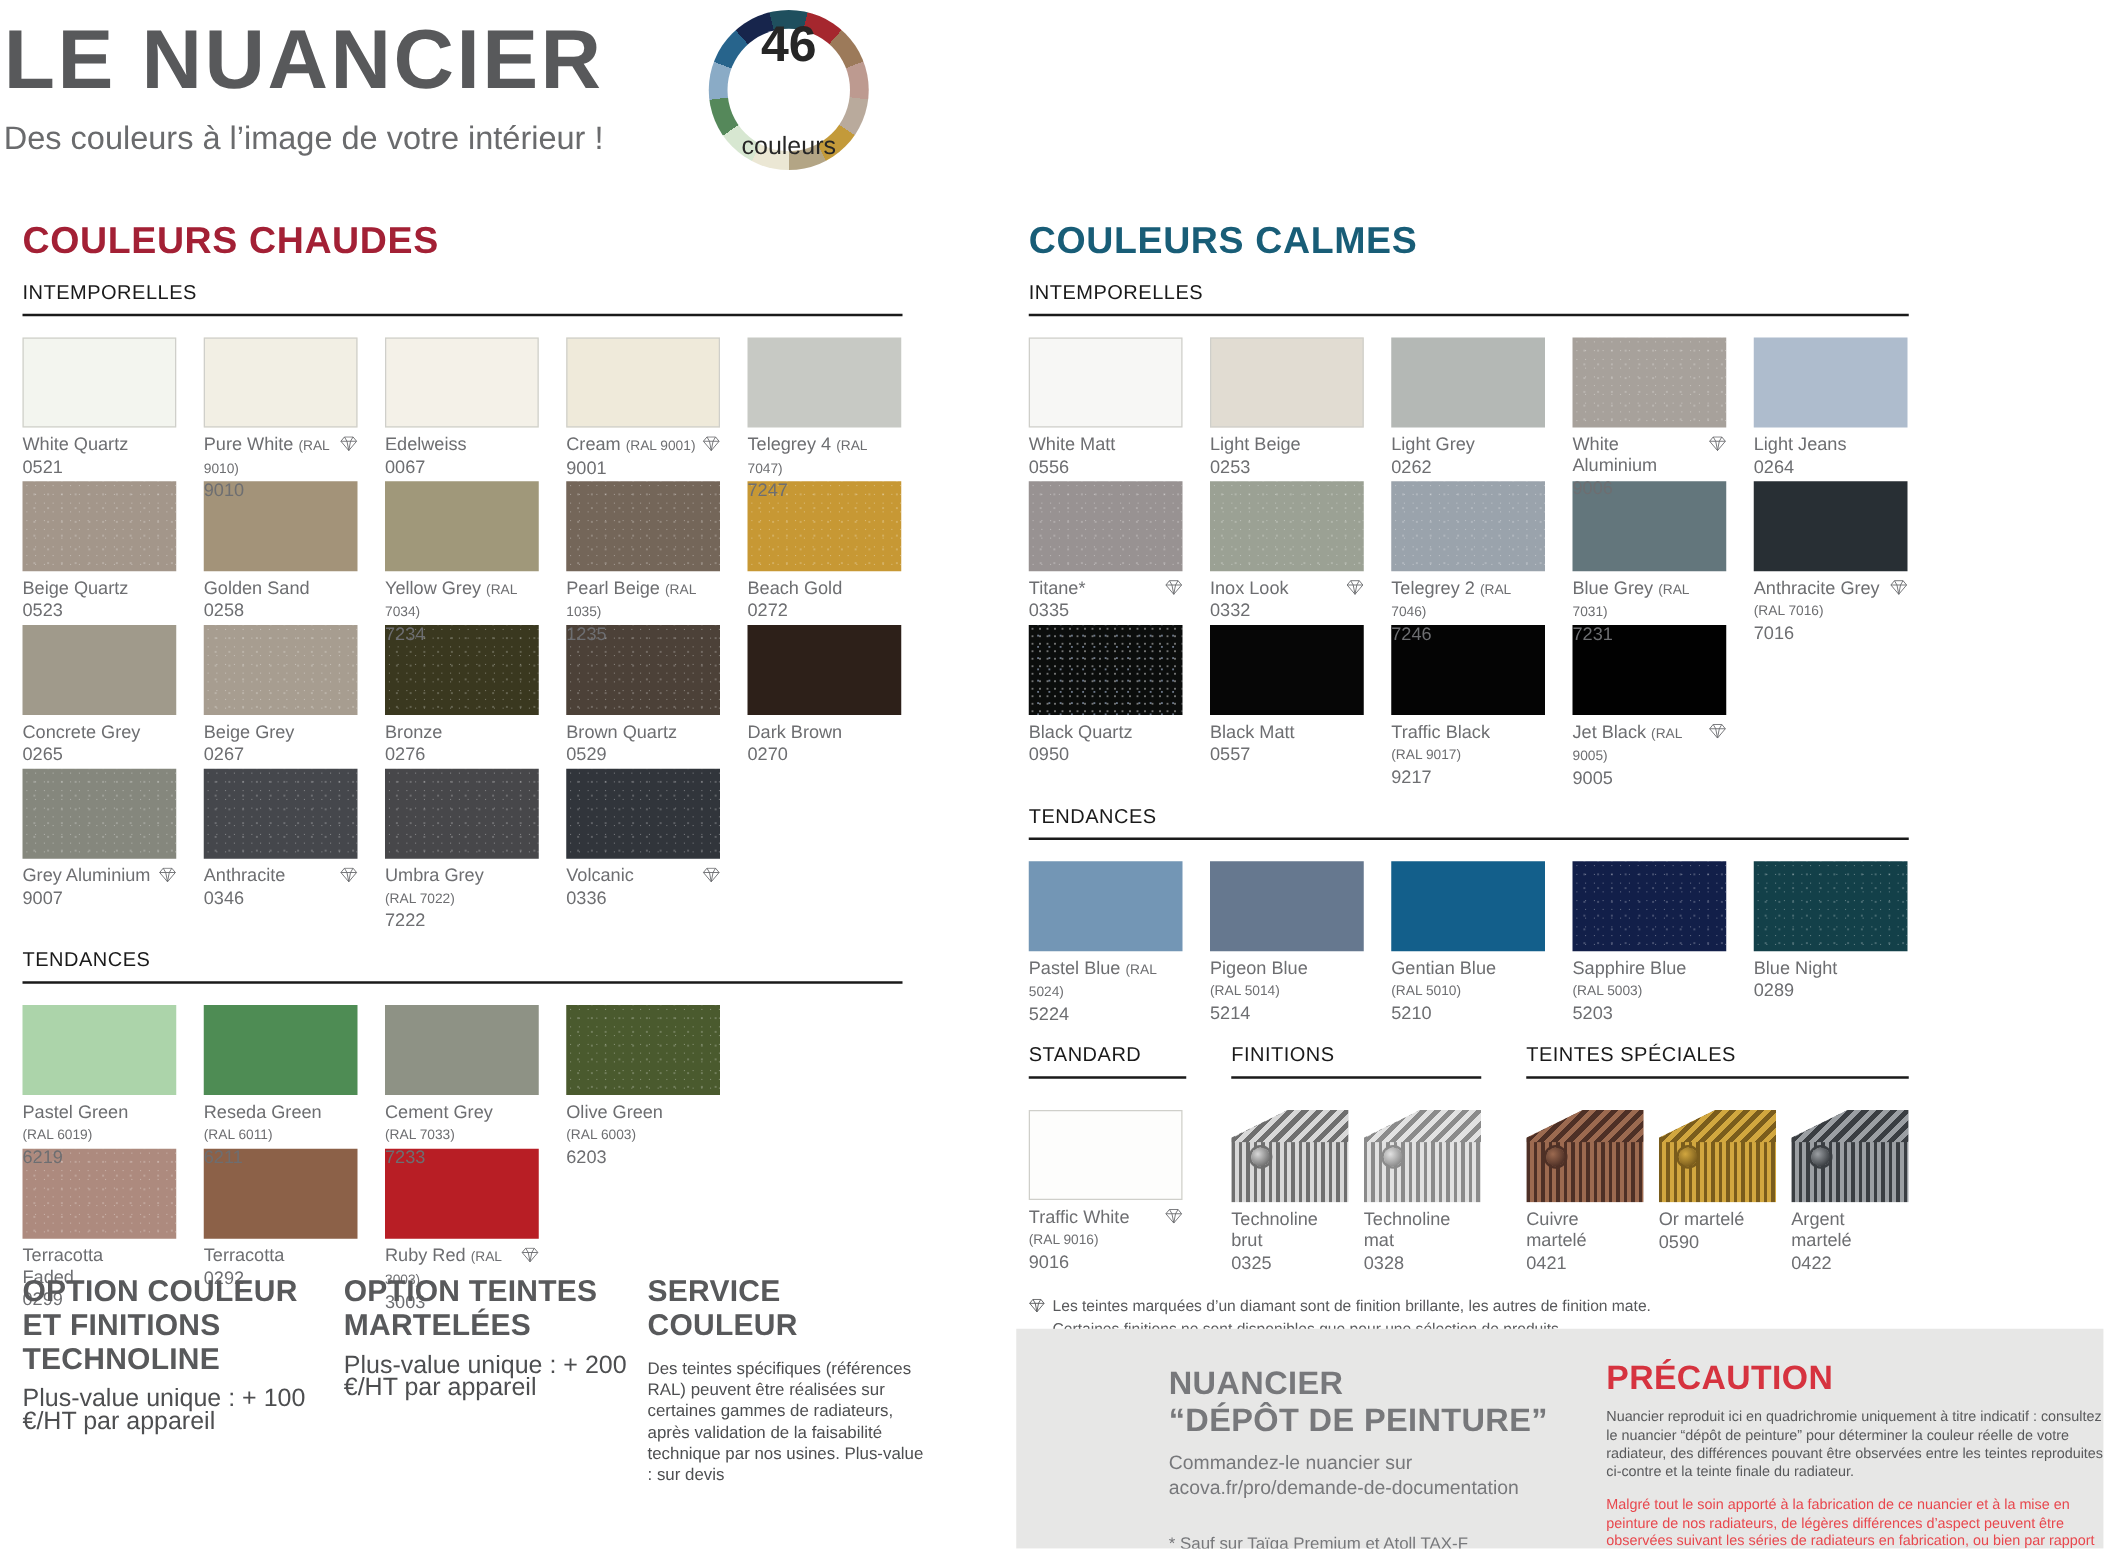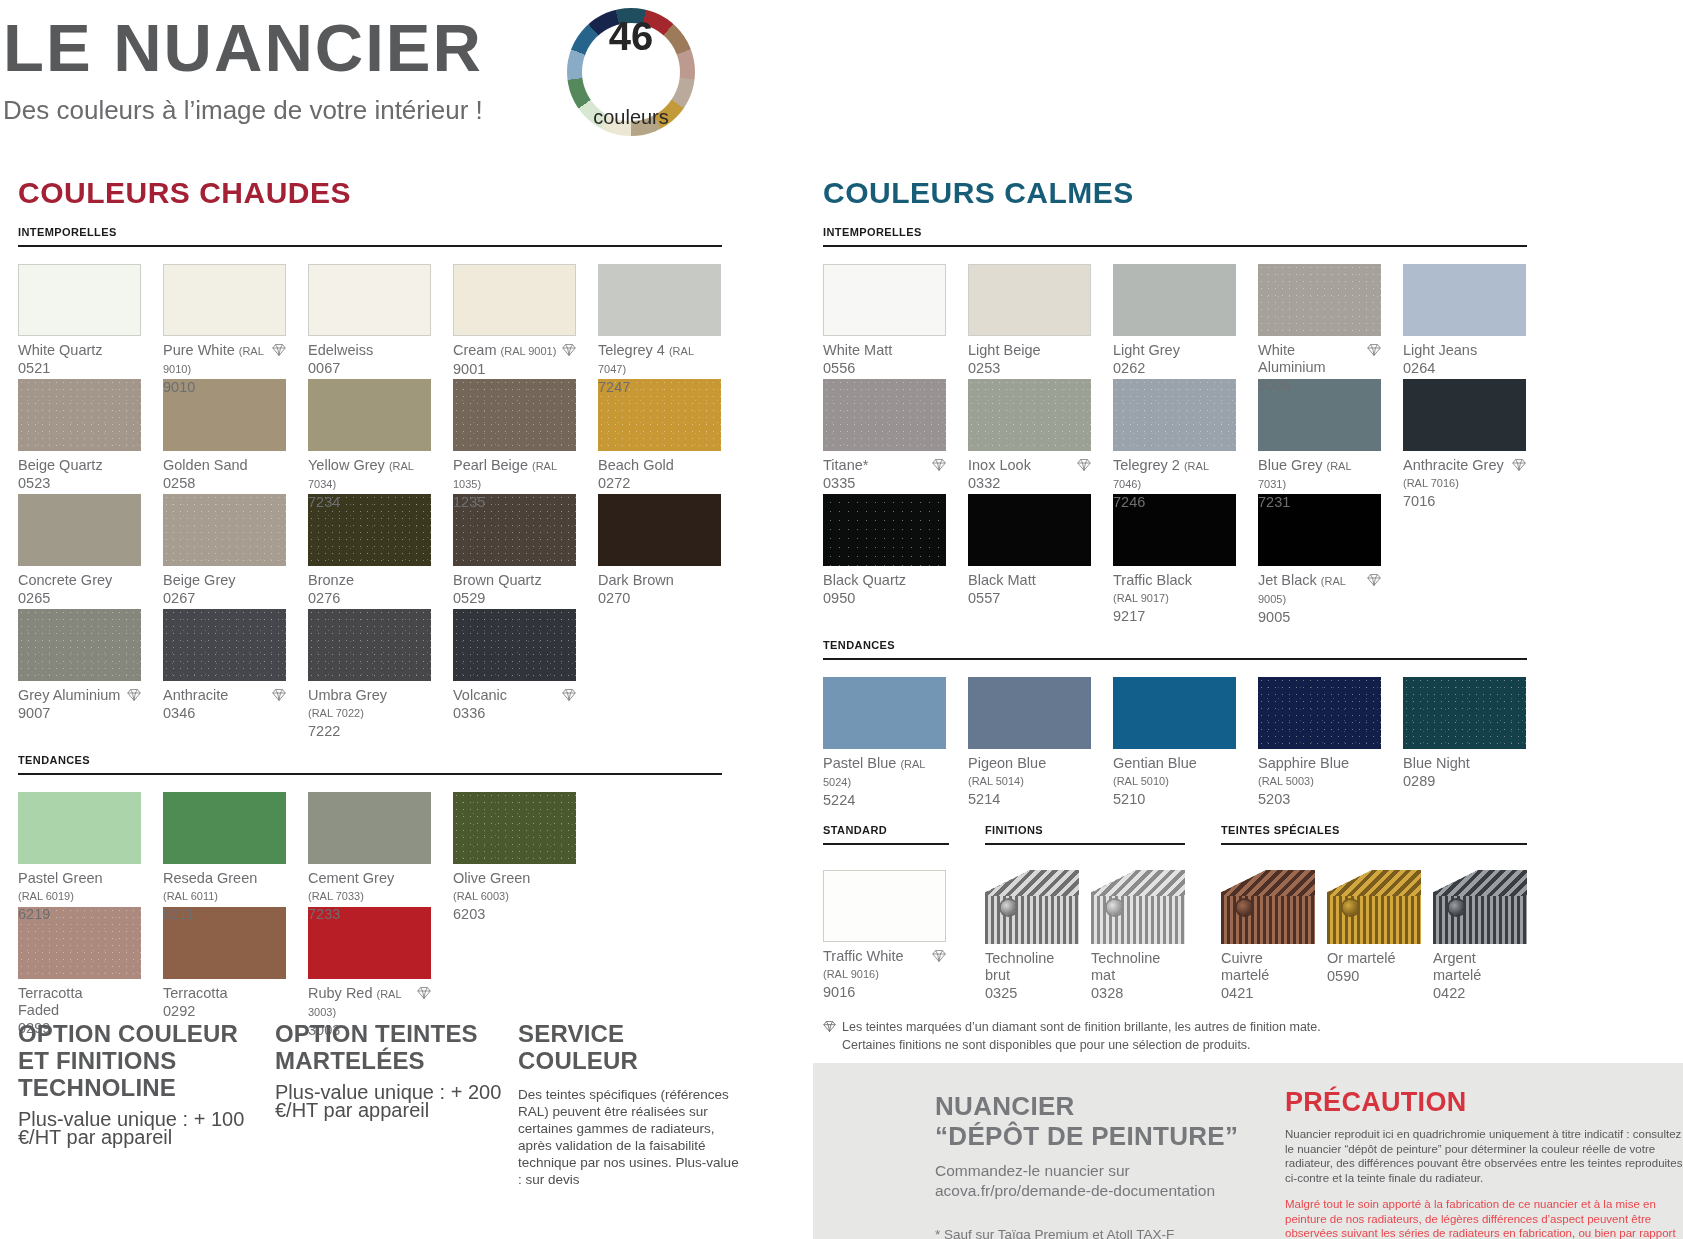--- a/index.html
+++ b/index.html
@@ -13,21 +13,21 @@
   .badge{position:absolute;left:567px;top:8px;width:128px;height:128px;border-radius:50%;}
   .badge .inner{position:absolute;left:15px;top:15px;width:98px;height:98px;border-radius:50%;
         background:#fff;display:flex;flex-direction:column;align-items:center;justify-content:center;gap:48px;}
   .badge .n{font-size:40px;font-weight:bold;color:#262626;line-height:1;}
   .badge .l{font-size:20px;color:#262626;margin-top:2px;}
 
   
   .col{position:absolute;top:176px;width:704px;}
   .col-left{left:18px;} .col-right{left:823px;}
   .col-title{margin:0 0 16px 0;font-size:30px;font-weight:bold;letter-spacing:.5px;}
-  .grp-label{font-size:11px;font-weight:bold;letter-spacing:.4px;color:#1a1a1a;
+  .grp-label{font-size:16px;font-weight:normal;letter-spacing:.4px;color:#1a1a1a;
         padding-bottom:7px;border-bottom:2px solid #1a1a1a;margin-bottom:17px;}
   .grp{margin-bottom:0;}
   .grp + .grp{margin-top:35px;}
   .grid{display:grid;grid-template-columns:repeat(5,123px);column-gap:22px;row-gap:0;
         grid-auto-rows:110px;margin-bottom:5px;}
 
   .cell{width:123px;}
   .chip{width:123px;height:72px;box-sizing:border-box;}
   .bordered{border:1px solid #cfcfca;}
   .speckle{background-image:

